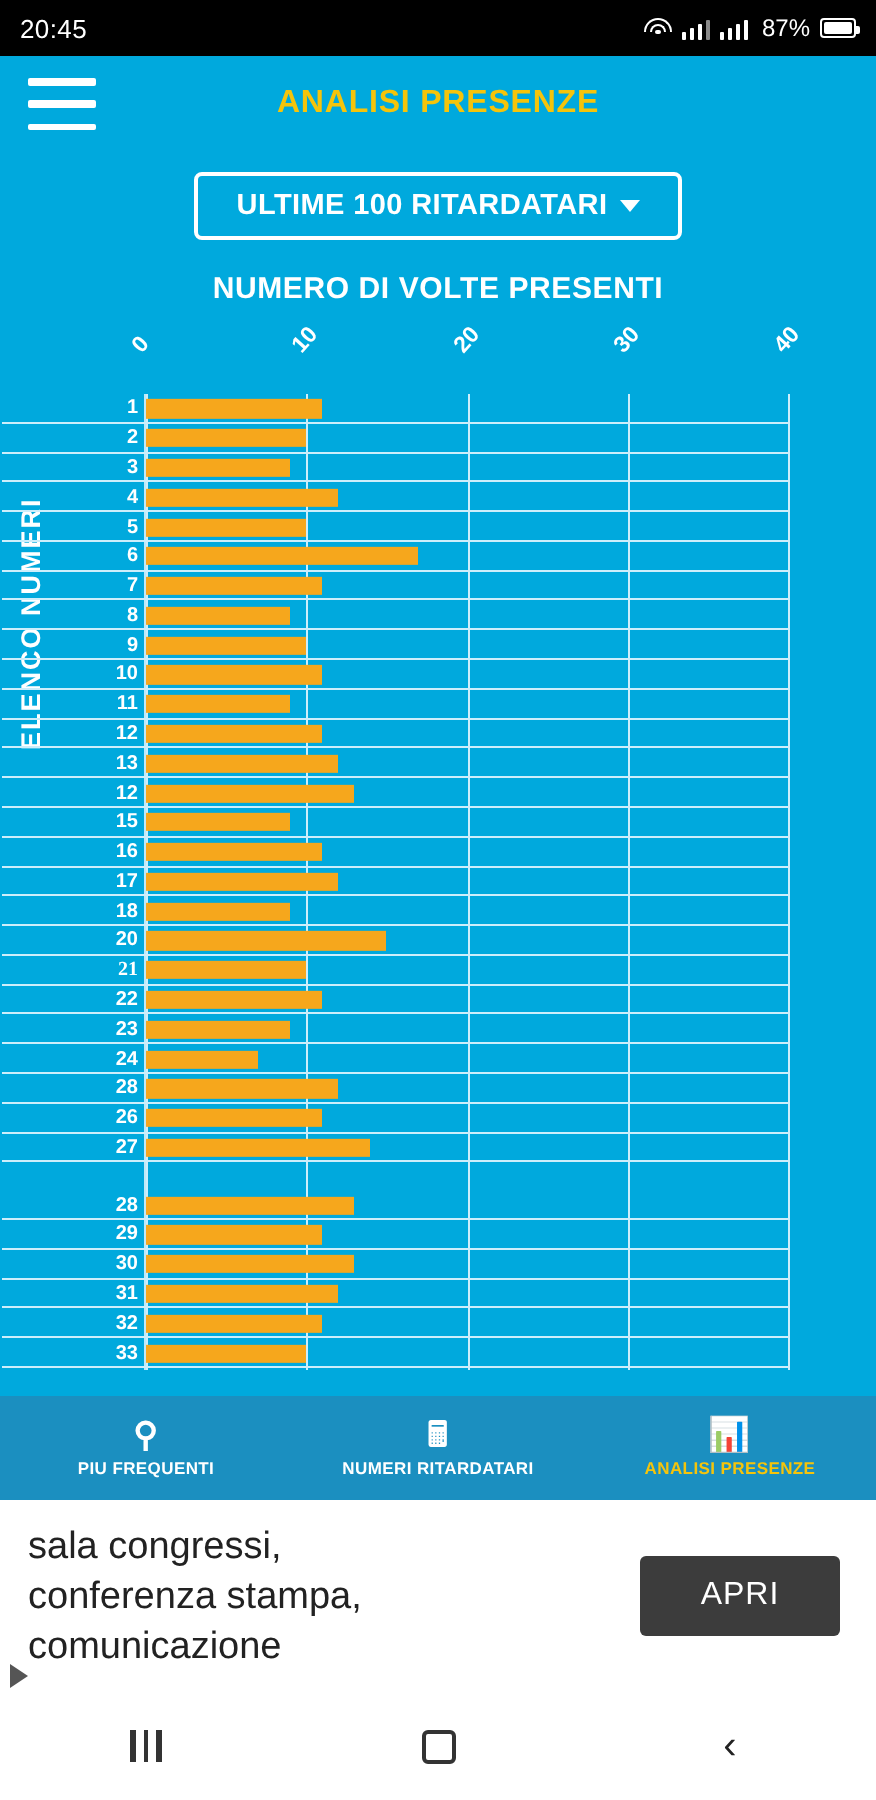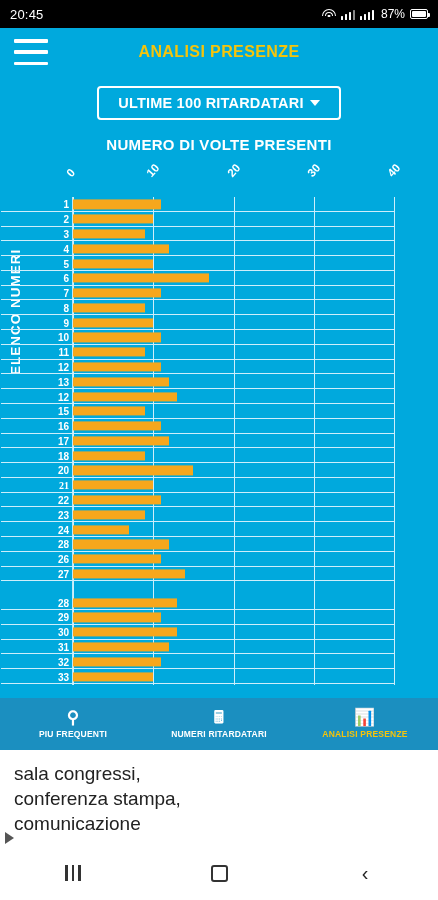--- a/index.html
+++ b/index.html
@@ -405,20 +405,21 @@
     <span>ANALISI PRESENZE</span>
   </div>
 </div>
 
 <div class="ad">
   <div class="ad-text">
     <div>sala congressi,</div>
     <div>conferenza stampa,</div>
     <div>comunicazione</div>
   </div>
+  <div class="ad-btn">APRI</div>
   <div class="ad-mark"></div>
 </div>
 
 <div class="sysnav">
   <div class="recents">
       <i></i>
       <i></i>
       <i></i>
     </div>
   <div>

